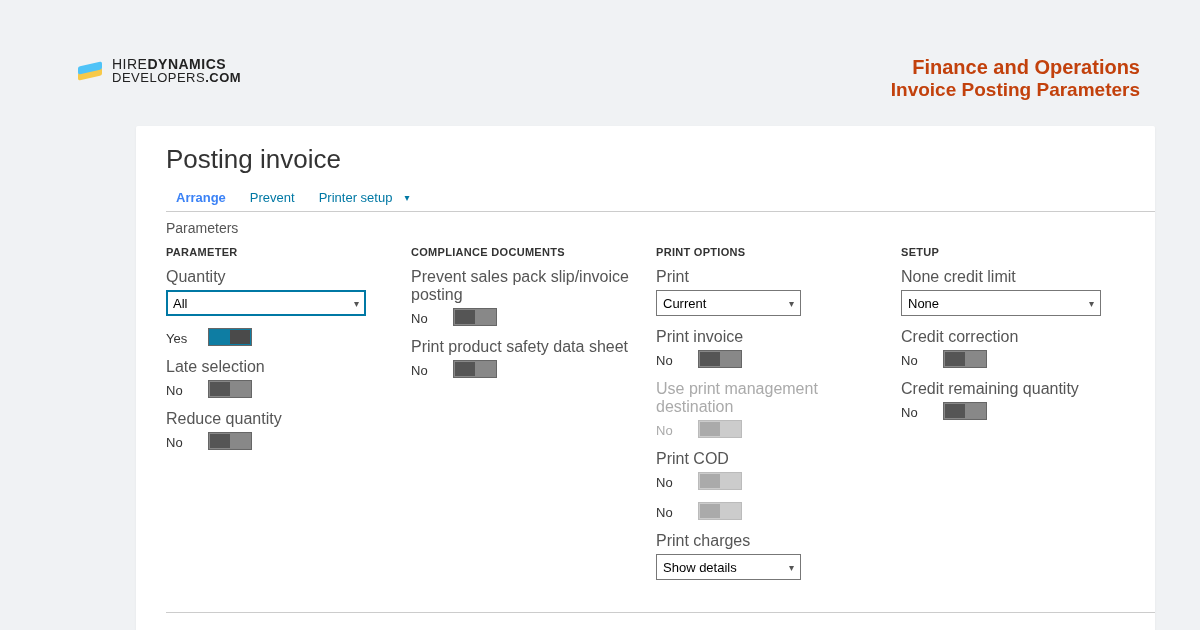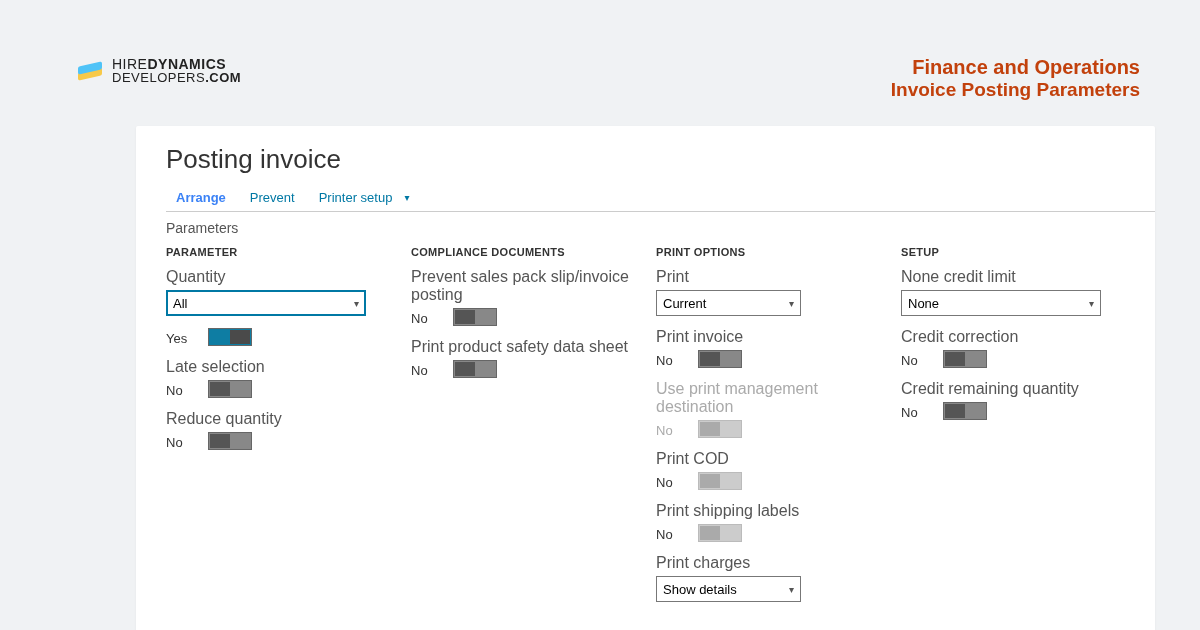--- a/index.html
+++ b/index.html
@@ -188,21 +188,20 @@
           <span class="field-label">Print COD</span>
           <div class="toggle-row">
             <span class="toggle-state">No</span>
             <div class="toggle disabled">
                 <div class="knob"></div>
               </div>
           </div>
         </div>
 
         <div class="field">
-          <span class="field-label">Print shipping labels</span>
           <div class="toggle-row">
             <span class="toggle-state">No</span>
             <div class="toggle disabled">
                 <div class="knob"></div>
               </div>
           </div>
         </div>
 
         <div class="field">
           <span class="field-label">Print charges</span>

